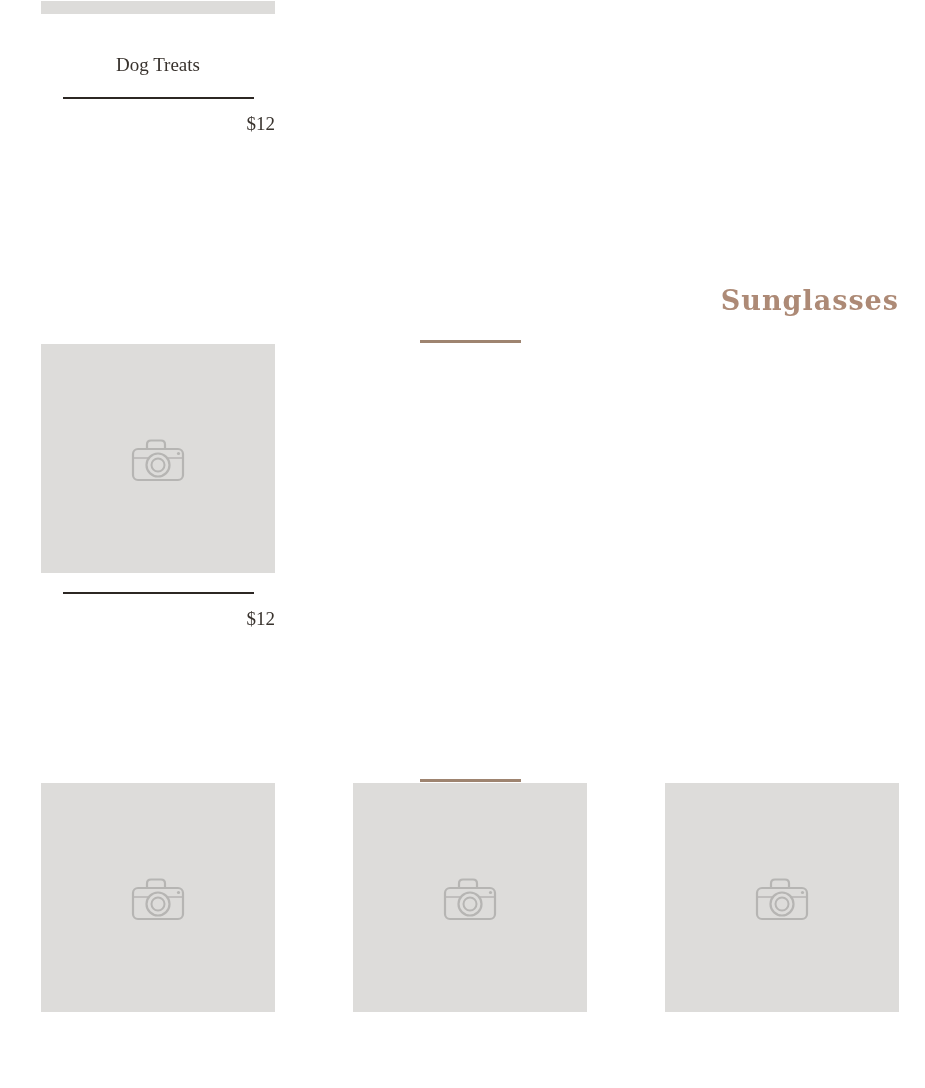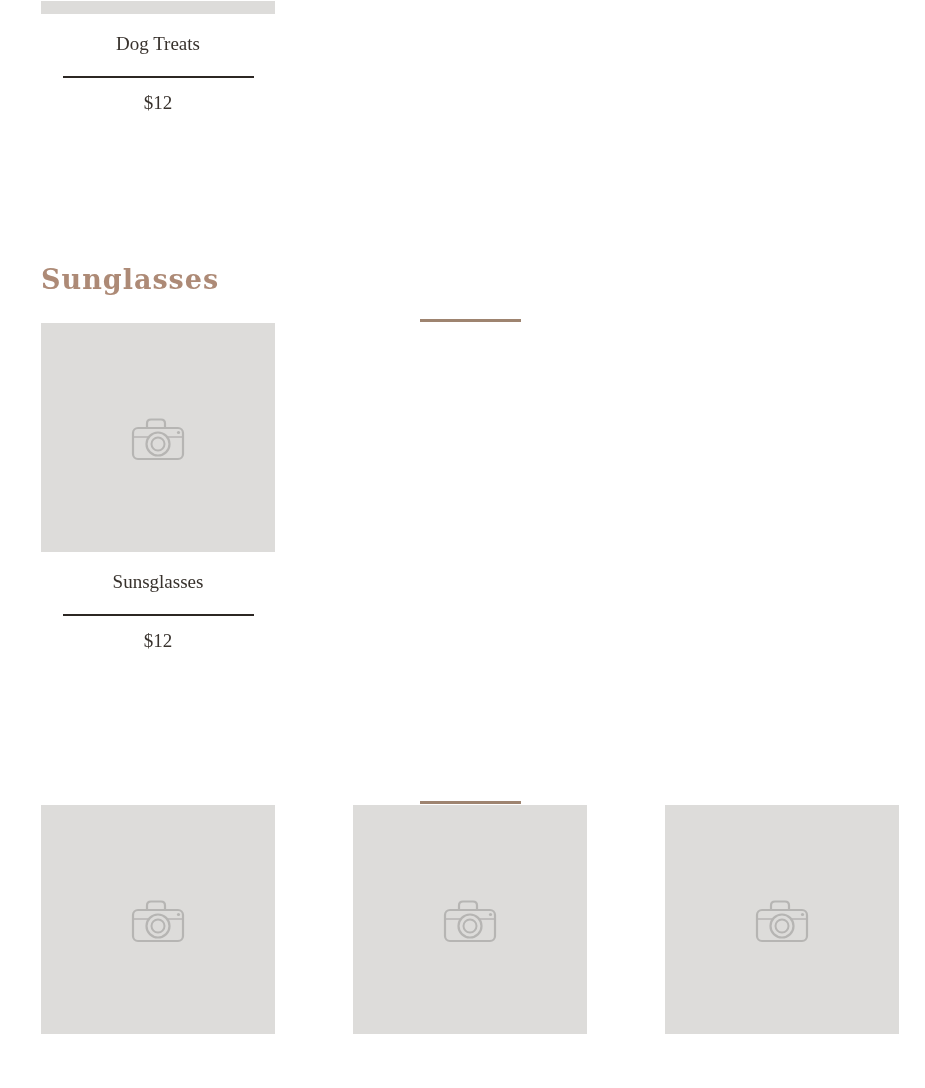--- a/index.html
+++ b/index.html
@@ -33,45 +33,45 @@
     justify-content: center;
     cursor: pointer;
   }
   .img-placeholder.sliver {
     height: 13px;
     overflow: hidden;
     align-items: flex-start;
   }
   .product-name {
     display: block;
-    margin-top: 17px;
+    margin-top: 38px;
     text-align: center;
     font-size: 19px;
     line-height: 26px;
     color: #38322d;
     cursor: pointer;
   }
   .card-divider {
     width: 191px;
     height: 2px;
     background: #2c2723;
     margin: 19px auto 0 auto;
   }
   .product-price {
     display: block;
     margin-top: 12px;
-    text-align: center;
+    text-align: right;
     font-size: 19px;
     line-height: 26px;
     color: #38322d;
   }
   .shop-section { }
   .shop-section + .shop-section { margin-top: 147px; }
   .section-heading {
-    text-align: left;
+    text-align: right;
     font-family: "DejaVu Serif", serif;
     font-weight: 700;
     font-size: 27px;
     line-height: 34px;
     letter-spacing: 1px;
     color: #ad8a76;
   }
   .heading-rule {
     width: 101px;
     height: 3px;
@@ -106,21 +106,20 @@
         <div class="img-placeholder">
           <svg width="56" height="46" viewBox="0 0 56 46" fill="none" stroke="#b6b5b3">
             <rect x="3" y="13" width="50" height="31" rx="5" stroke-width="2.2"></rect>
             <path d="M17 13 L17 8.5 Q17 4.5 21 4.5 L31 4.5 Q35 4.5 35 8.5 L35 13" stroke-width="2.2"></path>
             <line x1="3" y1="22" x2="53" y2="22" stroke-width="1.5"></line>
             <circle cx="28" cy="29" r="11.5" fill="#dddcda" stroke-width="2.2"></circle>
             <circle cx="28" cy="29" r="6.5" stroke-width="2"></circle>
             <circle cx="48.5" cy="17.5" r="1.6" fill="#b6b5b3" stroke="none"></circle>
           </svg>
         </div>
-        <span class="product-name">Sunsglasses</span>
         <div class="card-divider"></div>
         <span class="product-price">$12</span>
       </div>
     </div>
   </div>
 
   <div class="shop-section">
     <div class="heading-rule"></div>
     <div class="product-grid">
       <div class="product-card">

